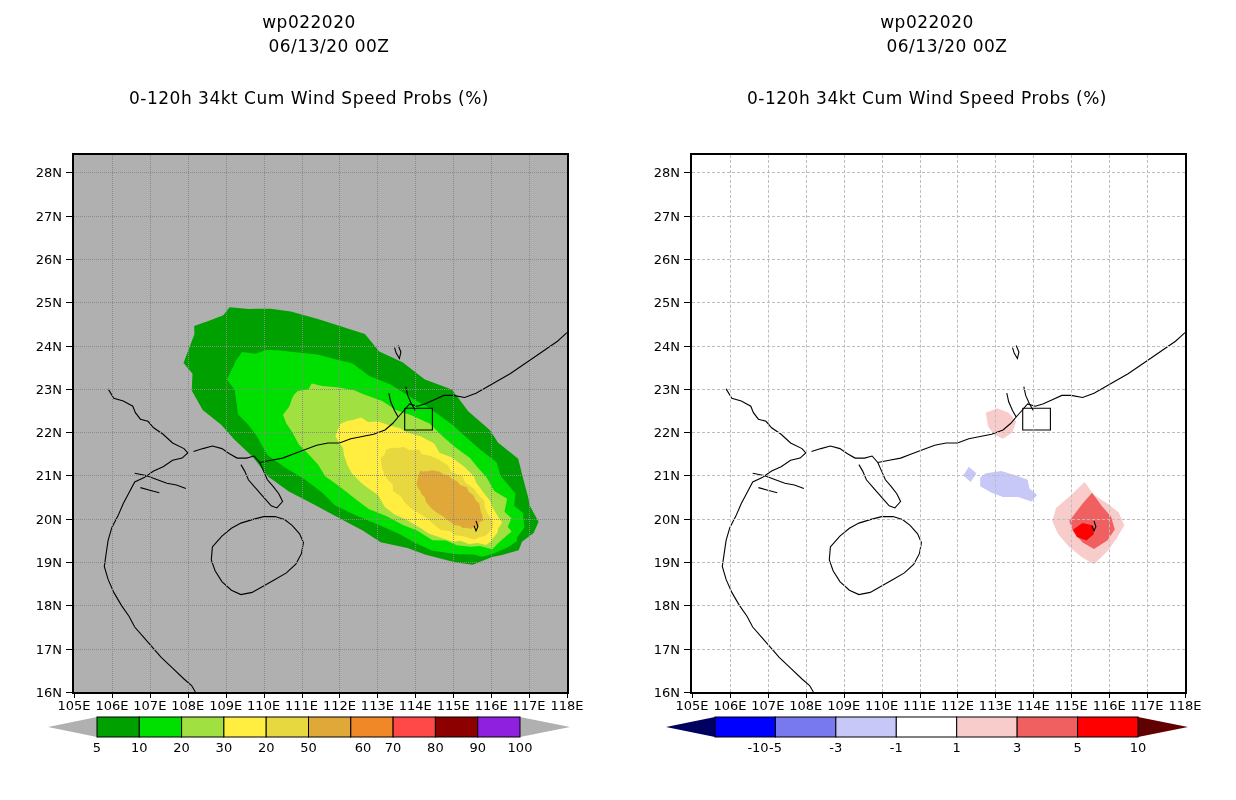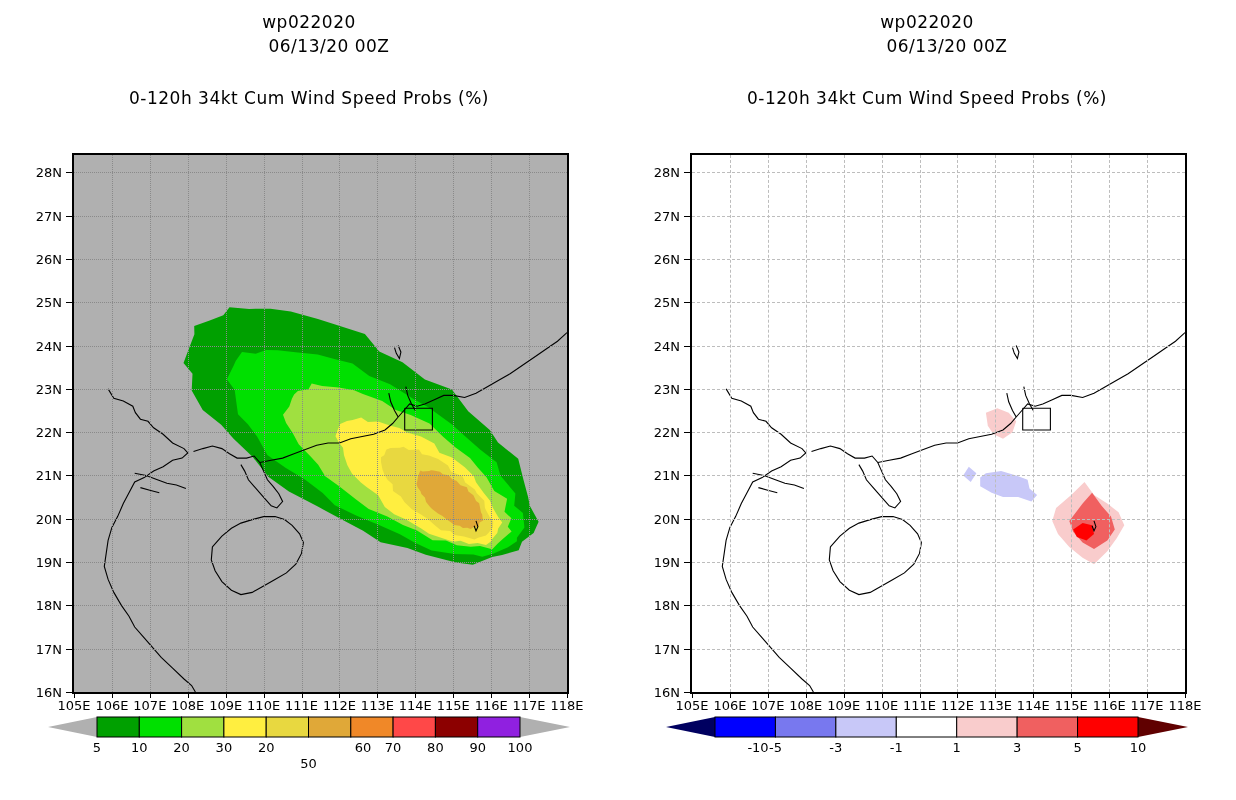--- a/index.html
+++ b/index.html
@@ -170,21 +170,21 @@
           <rect x="350.79999999999995" y="4" width="42.3" height="20" fill="#f08828" stroke="#000" stroke-width="1"></rect>
           <rect x="393.09999999999997" y="4" width="42.3" height="20" fill="#ff4848" stroke="#000" stroke-width="1"></rect>
           <rect x="435.4" y="4" width="42.3" height="20" fill="#8c0000" stroke="#000" stroke-width="1"></rect>
           <rect x="477.7" y="4" width="42.3" height="20" fill="#9020e0" stroke="#000" stroke-width="1"></rect>
         </svg>
     <div class="cblab" style="left: 97px;">5</div>
         <div class="cblab" style="left: 139.3px;">10</div>
         <div class="cblab" style="left: 181.6px;">20</div>
         <div class="cblab" style="left: 223.9px;">30</div>
         <div class="cblab" style="left: 266.2px;">20</div>
-        <div class="cblab" style="left: 308.5px; margin-top: 16px;">50</div>
+        <div class="cblab" style="left: 308.5px;">50</div>
         <div class="cblab" style="left: 363px;">60</div>
         <div class="cblab" style="left: 393.1px;">70</div>
         <div class="cblab" style="left: 435.4px;">80</div>
         <div class="cblab" style="left: 477.7px;">90</div>
         <div class="cblab" style="left: 520px;">100</div>
       </div>
   </div>
 
   <div class="panel" id="panel-right">
     <div class="titlebox t-storm">wp022020</div>

